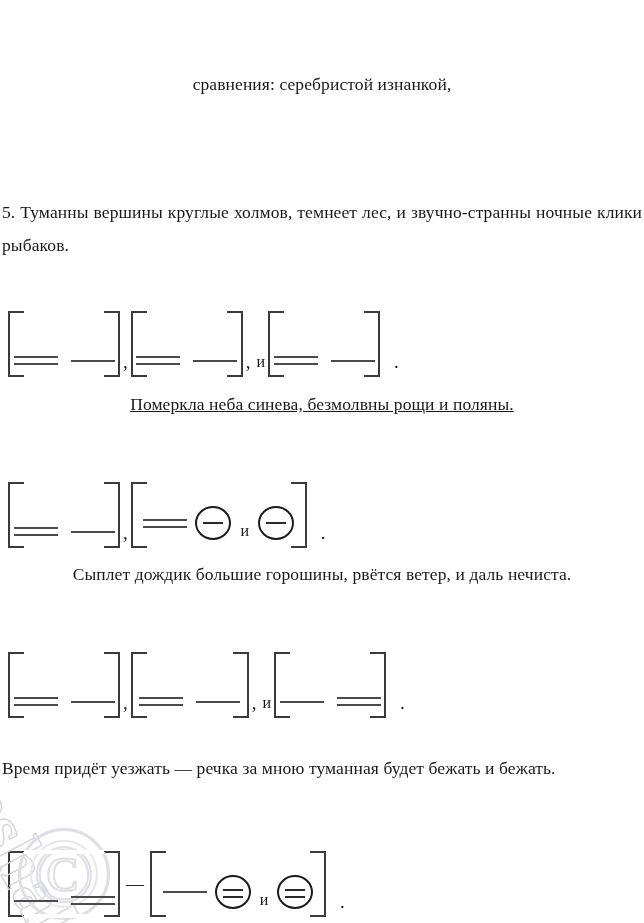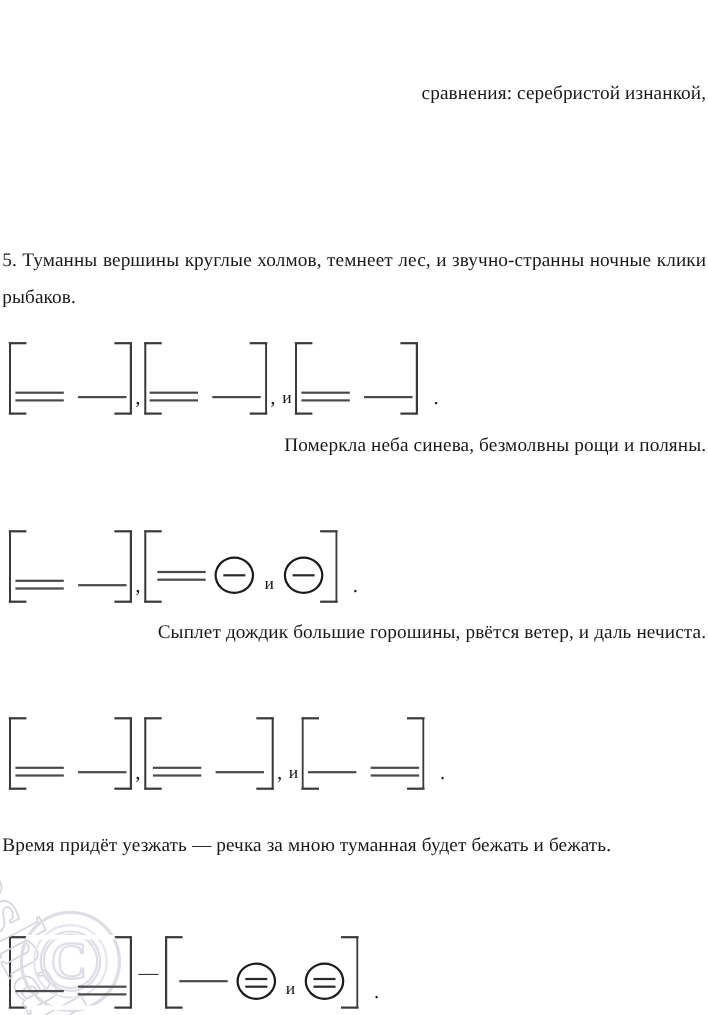--- a/index.html
+++ b/index.html
@@ -28,21 +28,21 @@
     position: absolute;
     left: 2px;
     width: 640px;
     font-size: 17.5px;
     line-height: 33px;
     text-align: justify;
     text-justify: inter-word;
     color: #181818;
     letter-spacing: 0.1px;
   }
-  .para.nojust { text-align: right; }
+  .para.nojust { text-align: center; }
   .para .green { color: #3f9b3f; }
 
   
   .scheme-row {
     position: absolute;
     left: 0;
     display: flex;
     align-items: center;
     height: 78px;
   }
@@ -204,23 +204,23 @@
 </style>
 </head>
 <body>
 
 <div class="page">
 
 
   <div class="para nojust" style="top:68px;">сравнения: серебристой изнанкой,</div>
 
 
-  <div class="para" style="top:220px;">5. Туманны вершины круглые холмов, темнеет лес, и звучно-странны ночные клики рыбаков.</div>
-
-  <div class="para nojust" style="top:388px;">Померкла неба синева, безмолвны рощи и поляны.</div>
+  <div class="para" style="top:196px;">5. Туманны вершины круглые холмов, темнеет лес, и звучно-странны ночные клики рыбаков.</div>
+
+  <div class="para nojust" style="top:388px;text-decoration:underline;">Померкла неба синева, безмолвны рощи и поляны.</div>
 
   <div class="para nojust" style="top:558px;">Сыплет дождик большие горошины, рвётся ветер, и даль нечиста.</div>
 
   <div class="para" style="top:752px;">Время придёт уезжать — речка за мною туманная будет бежать и бежать.</div>
 
   <div class="scheme-row" style="top:305px; left:8px;">
 
     <span class="bracket" style="width:112px;">
       <span class="stub-mask-top"></span>
       <span class="stub-mask-bottom"></span>

